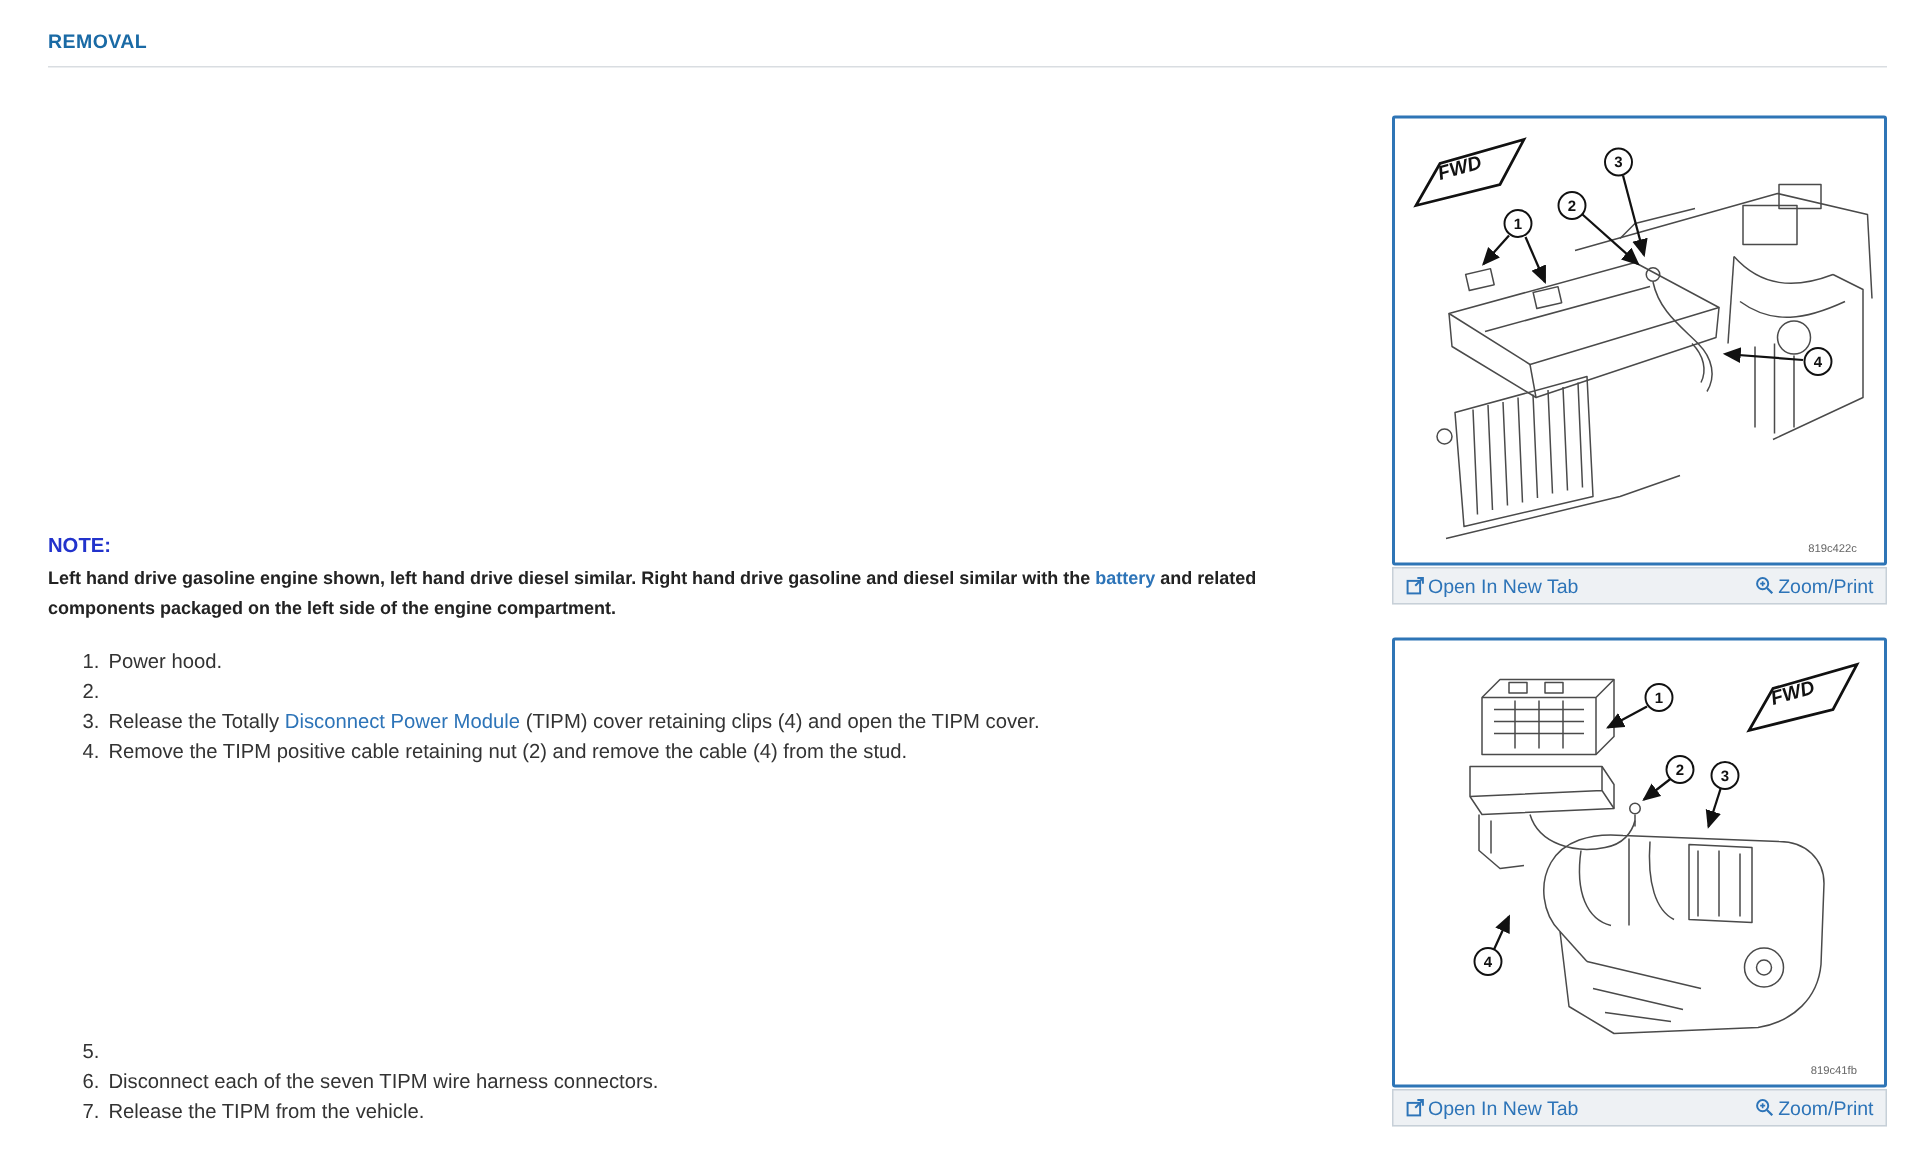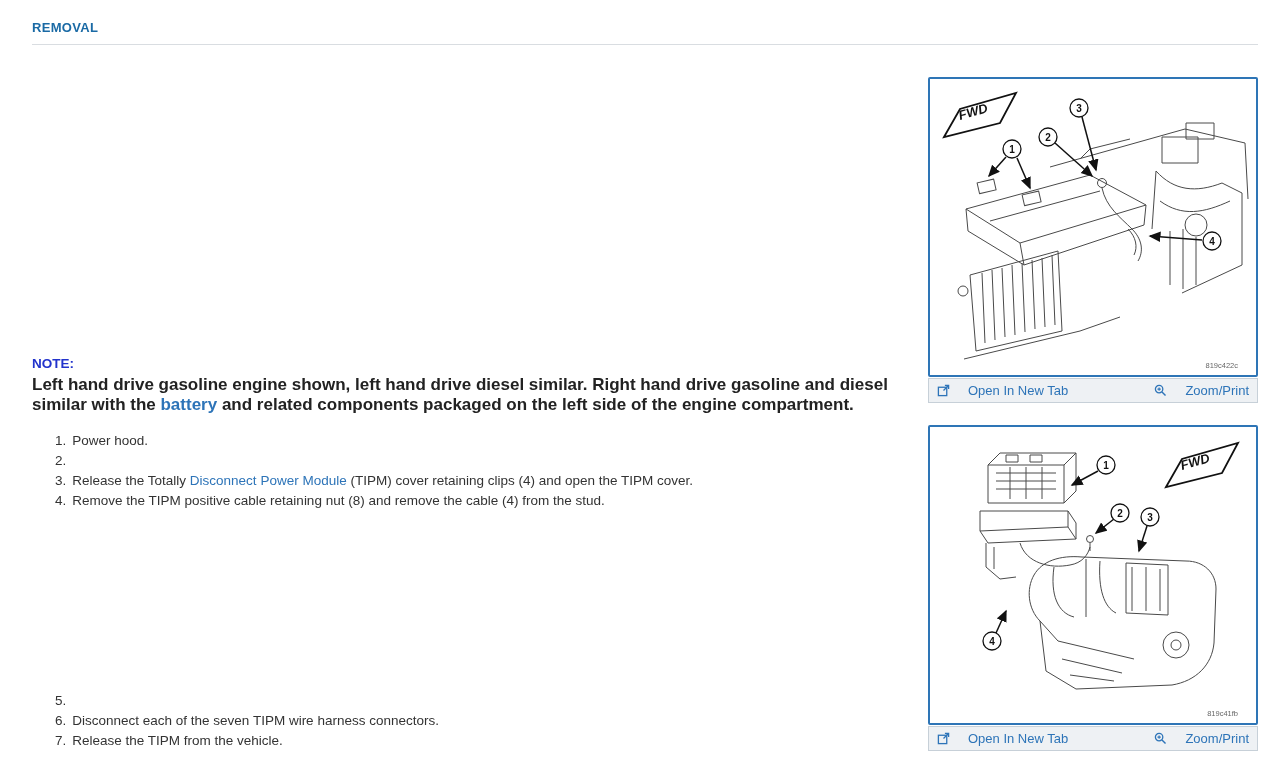--- a/index.html
+++ b/index.html
@@ -31,21 +31,21 @@
   .right-col { flex: 0 0 330px; width: 330px; display: flex; flex-direction: column; gap: 22px; }
 
   .note-label {
     color: #2233cc;
     font-weight: bold;
     font-size: 13.5px;
     margin-bottom: 4px;
   }
   .note-text {
     margin: 0;
-    font-size: 17px;
+    font-size: 12px;
     font-weight: bold;
     color: #222;
     line-height: 20px;
     max-width: 884px;
   }
   a.inline-link {
     color: #2d74b8;
     text-decoration: none;
     cursor: pointer;
   }
@@ -80,21 +80,21 @@
     background: #eef1f4;
     border: 1px solid #c7d0d8;
     display: flex;
     justify-content: space-between;
     align-items: center;
     padding: 0 8px;
   }
   a.fig-link {
     display: flex;
     align-items: center;
-    gap: 18px;
+    gap: 2px;
     color: #2d74b8;
     font-size: 13px;
     text-decoration: none;
     cursor: pointer;
   }
   .icn { flex: 0 0 auto; }
 
   .drawing text { font-family: "Liberation Sans", sans-serif; }
   .callout-num { font-size: 10px; font-weight: bold; fill: #111; }
   .fwd-text { font-size: 13px; font-style: italic; font-weight: bold; fill: #111; }
@@ -124,21 +124,21 @@
         </li>
         <li class="step">
           <span class="step-num">2.</span>
         </li>
         <li class="step">
           <span class="step-num">3.</span>
           <span class="step-text"><span>Release the Totally </span><a class="inline-link">Disconnect Power Module</a><span> (TIPM) cover retaining clips (4) and open the TIPM cover.</span></span>
         </li>
         <li class="step">
           <span class="step-num">4.</span>
-          <span class="step-text">Remove the TIPM positive cable retaining nut (8) and remove the cable (4) from the stud.</span>
+          <span class="step-text">Remove the TIPM positive cable retaining nut (2) and remove the cable (4) from the stud.</span>
         </li>
       </ol>
 
       <ol class="steps group2">
         <li class="step">
           <span class="step-num">5.</span>
         </li>
         <li class="step">
           <span class="step-num">6.</span>
           <span class="step-text">Disconnect each of the seven TIPM wire harness connectors.</span>

